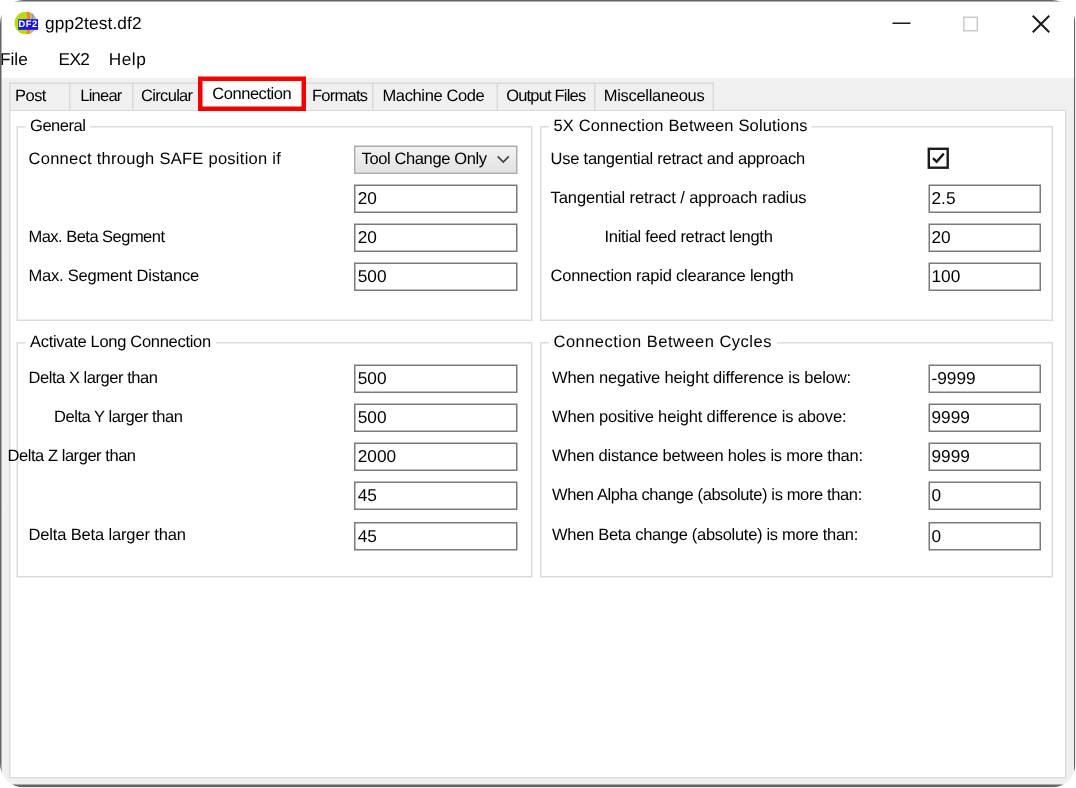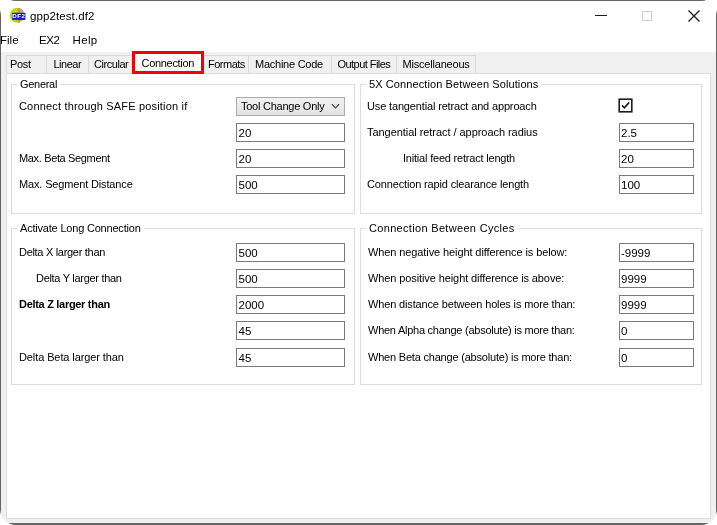--- a/index.html
+++ b/index.html
@@ -105,21 +105,21 @@
   <div class="tb" style="left:618.5px;top:123px;width:75px;">2.5</div>
   <div class="lbl" style="left:367px;top:149px;letter-spacing:-0.2px;margin-left:36px;">Initial feed retract length</div>
   <div class="tb" style="left:618.5px;top:149px;width:75px;">20</div>
   <div class="lbl" style="left:367px;top:175px;">Connection rapid clearance length</div>
   <div class="tb" style="left:618.5px;top:175px;width:75px;">100</div>
 
   <div class="lbl" style="left:19px;top:243px;letter-spacing:-0.3px;">Delta X larger than</div>
   <div class="tb" style="left:236px;top:243px;width:108.5px;">500</div>
   <div class="lbl" style="left:36px;top:269px;letter-spacing:-0.3px;">Delta Y larger than</div>
   <div class="tb" style="left:236px;top:269px;width:108.5px;">500</div>
-  <div class="lbl" style="left:19px;top:295px;letter-spacing:-0.3px;font-weight:bold;">Delta Z larger than</div>
+  <div class="lbl" style="left:5px;top:295px;letter-spacing:-0.3px;">Delta Z larger than</div>
   <div class="tb" style="left:236px;top:295px;width:108.5px;">2000</div>
   <div class="tb" style="left:236px;top:321px;width:108.5px;">45</div>
   <div class="lbl" style="left:19px;top:348px;letter-spacing:-0.1px;">Delta Beta larger than</div>
   <div class="tb" style="left:236px;top:348px;width:108.5px;">45</div>
 
   <div class="lbl" style="left:368px;top:243px;letter-spacing:-0.1px;">When negative height difference is below:</div>
   <div class="tb" style="left:618.5px;top:243px;width:75.5px;">-9999</div>
   <div class="lbl" style="left:368px;top:269px;letter-spacing:-0.1px;">When positive height difference is above:</div>
   <div class="tb" style="left:618.5px;top:269px;width:75.5px;">9999</div>
   <div class="lbl" style="left:368px;top:295px;">When distance between holes is more than:</div>

